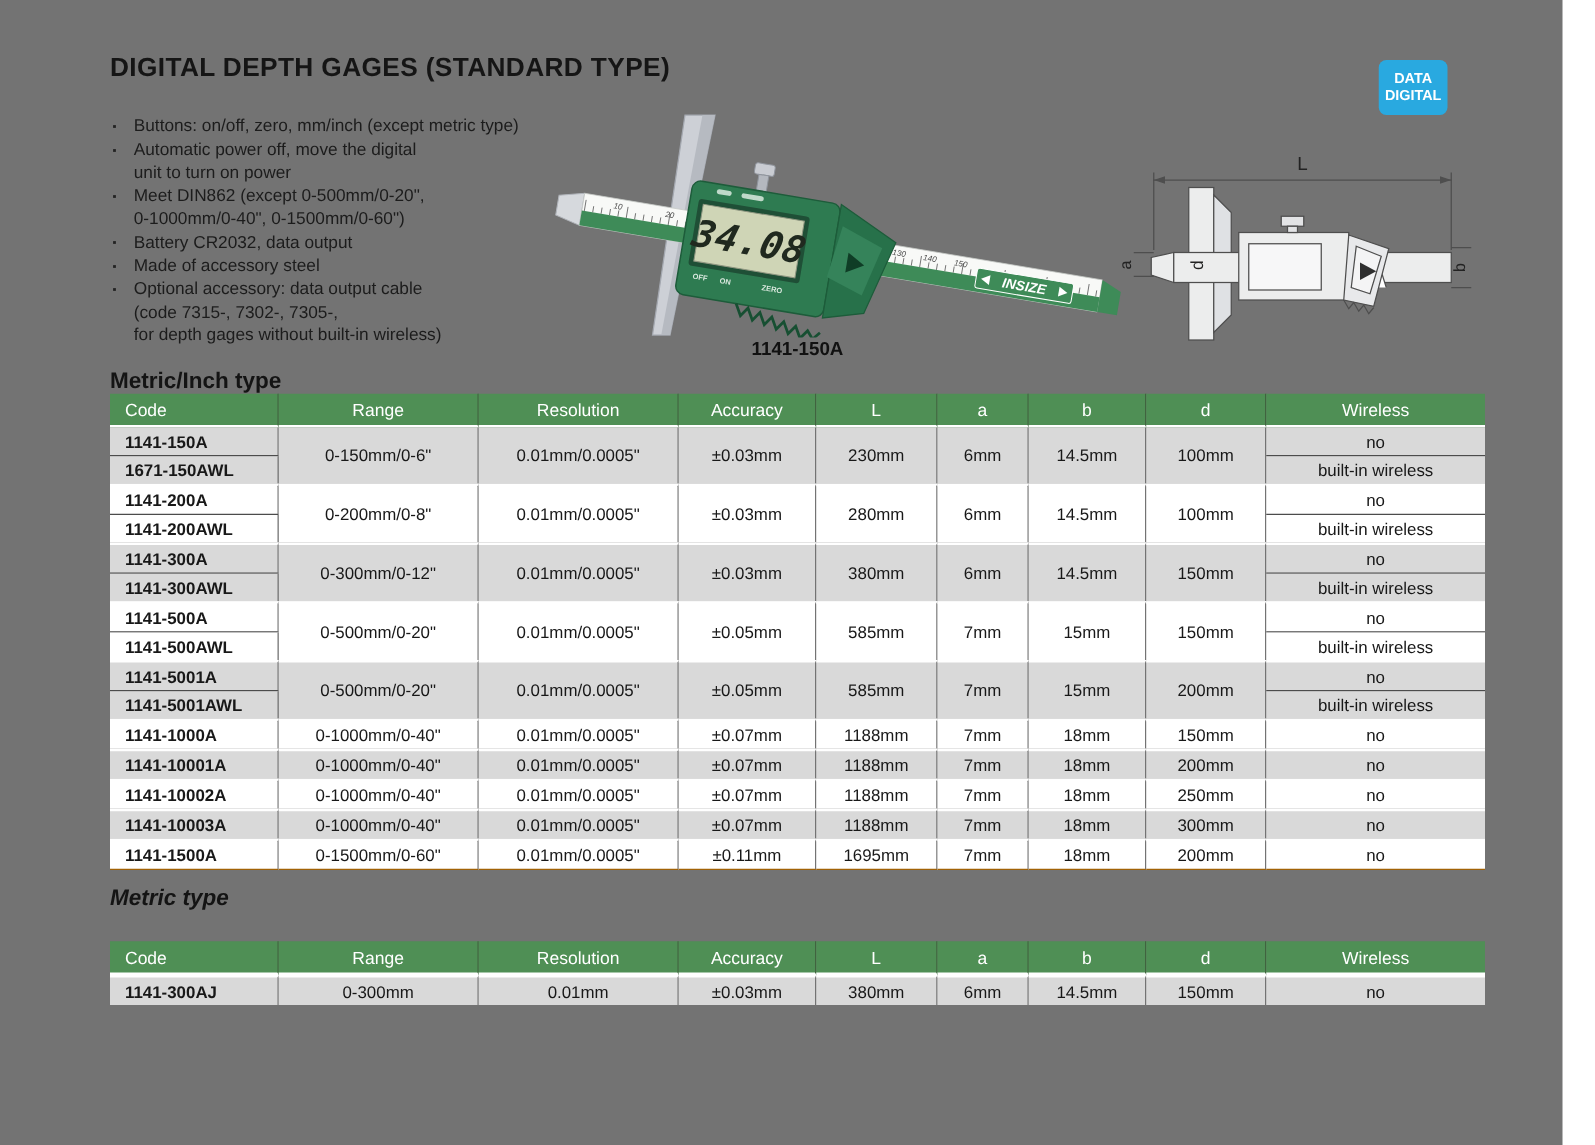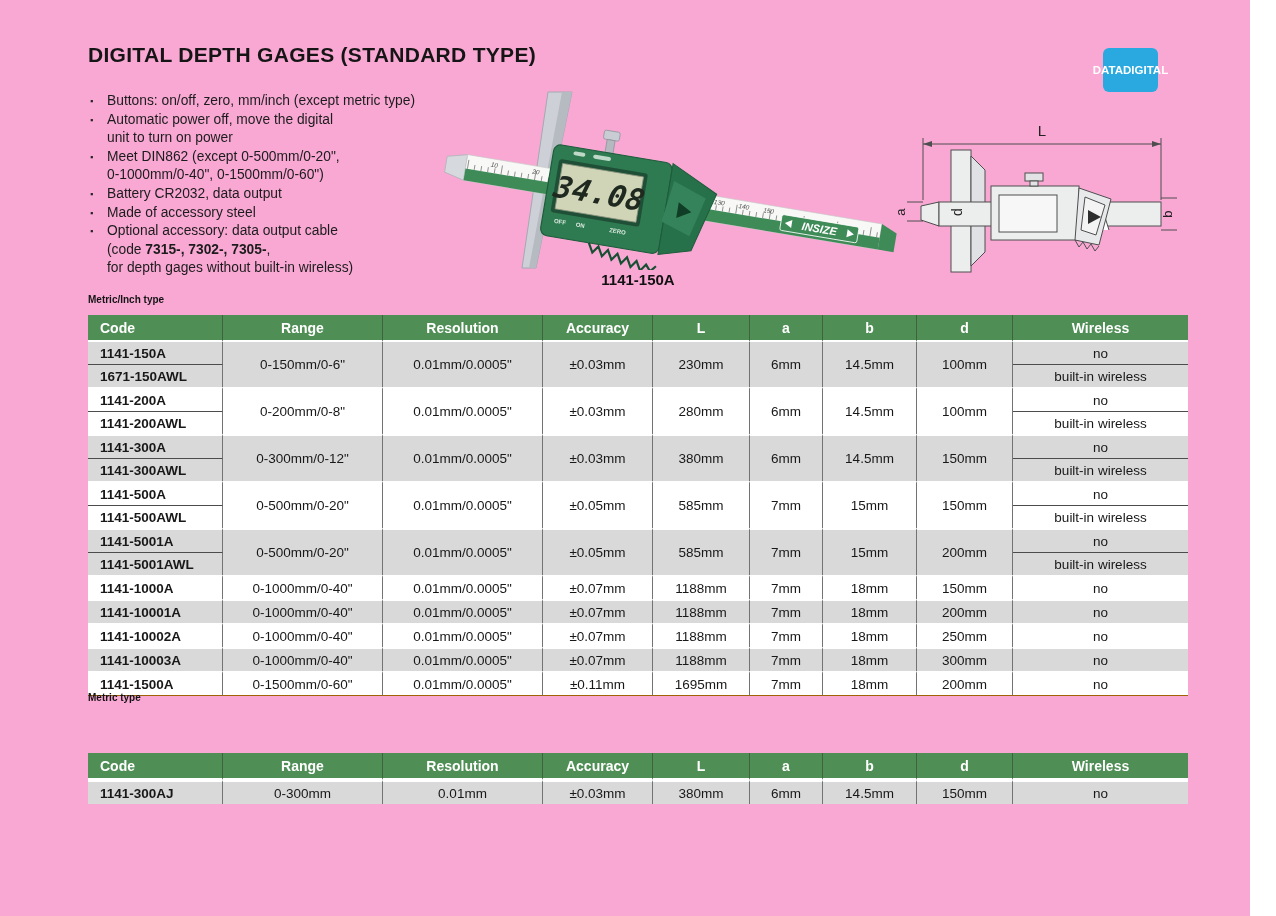--- a/index.html
+++ b/index.html
@@ -1,45 +1,45 @@
 <!DOCTYPE html>
 <html style="--green: #4f8f55; --badge-blue: #29a9e0;"><head>
 <meta charset="utf-8">
 <style>
   html,body { margin:0; padding:0; background:#fff; }
   .page {
-    position:relative; width:1250px; height:916px; background:#f9a8d4;
+    position:relative; width:1250px; height:916px; background:#737373;
     font-family:"Liberation Sans", sans-serif; color:#1a1a1a; overflow:hidden;
   }
   .title {
     position:absolute; left:88px; top:43px; margin:0;
     font-size:21px; font-weight:bold; letter-spacing:0.3px; color:#151515;
   }
   .badge {
     position:absolute; left:1103px; top:48px; width:55px; height:44px;
     background:var(--badge-blue,#29a9e0); border-radius:6px; color:#fff;
     font-weight:bold; font-size:11.5px; line-height:14px;
-    display:flex; align-items:center; justify-content:center;
+    display:flex; flex-direction:column; align-items:center; justify-content:center;
     text-align:right;
   }
   .features { position:absolute; left:90px; top:92px; width:400px; font-size:13.8px; line-height:18.6px; color:#1c1c1c; }
   .feature-line { display:flex; }
   .feature-line .bullet { flex:0 0 17px; font-size:9px; color:#222; }
-  .feature-line .bold { font-weight:bold; }
+  .feature-line .bold { font-weight:normal; }
   .product-photo { position:absolute; left:438px; top:90px; }
   .product-code-label { position:absolute; left:553px; top:271px; width:170px; text-align:center; font-size:15px; font-weight:bold; color:#111; }
   .technical-drawing { position:absolute; left:893px; top:100px; }
-  .section-label { position:absolute; left:88px; font-size:10px; font-weight:bold; color:#141414; }
+  .section-label { position:absolute; left:88px; font-size:18px; font-weight:bold; color:#141414; }
   .section-label.t0 { top:294px; }
-  .section-label.t1 { top:692px; }
+  .section-label.t1 { top:708px;font-style:italic; }
   .spec-table { position:absolute; left:88px; border-collapse:separate; border-spacing:0; table-layout:fixed; width:1100px; }
   .spec-table.t0 { top:315px; }
   .spec-table.t1 { top:753px; }
   .spec-table th {
-    background:var(--green,#4f8f55); color:#fff; font-weight:bold; font-size:14px;
+    background:var(--green,#4f8f55); color:#fff; font-weight:normal; font-size:14px;
     height:25px; padding:0 4px; border-right:1px solid #40633f; border-bottom:2px solid #fff;
     text-align:center;
   }
   .spec-table th:last-child { border-right:none; }
   .spec-table td {
     font-size:13.5px; height:22px; padding:0 4px; text-align:center;
     border-right:1px solid #737373; color:#181818;
   }
   .spec-table td:last-child { border-right:none; }
   .spec-table .c0 { text-align:left; padding-left:12px; }

